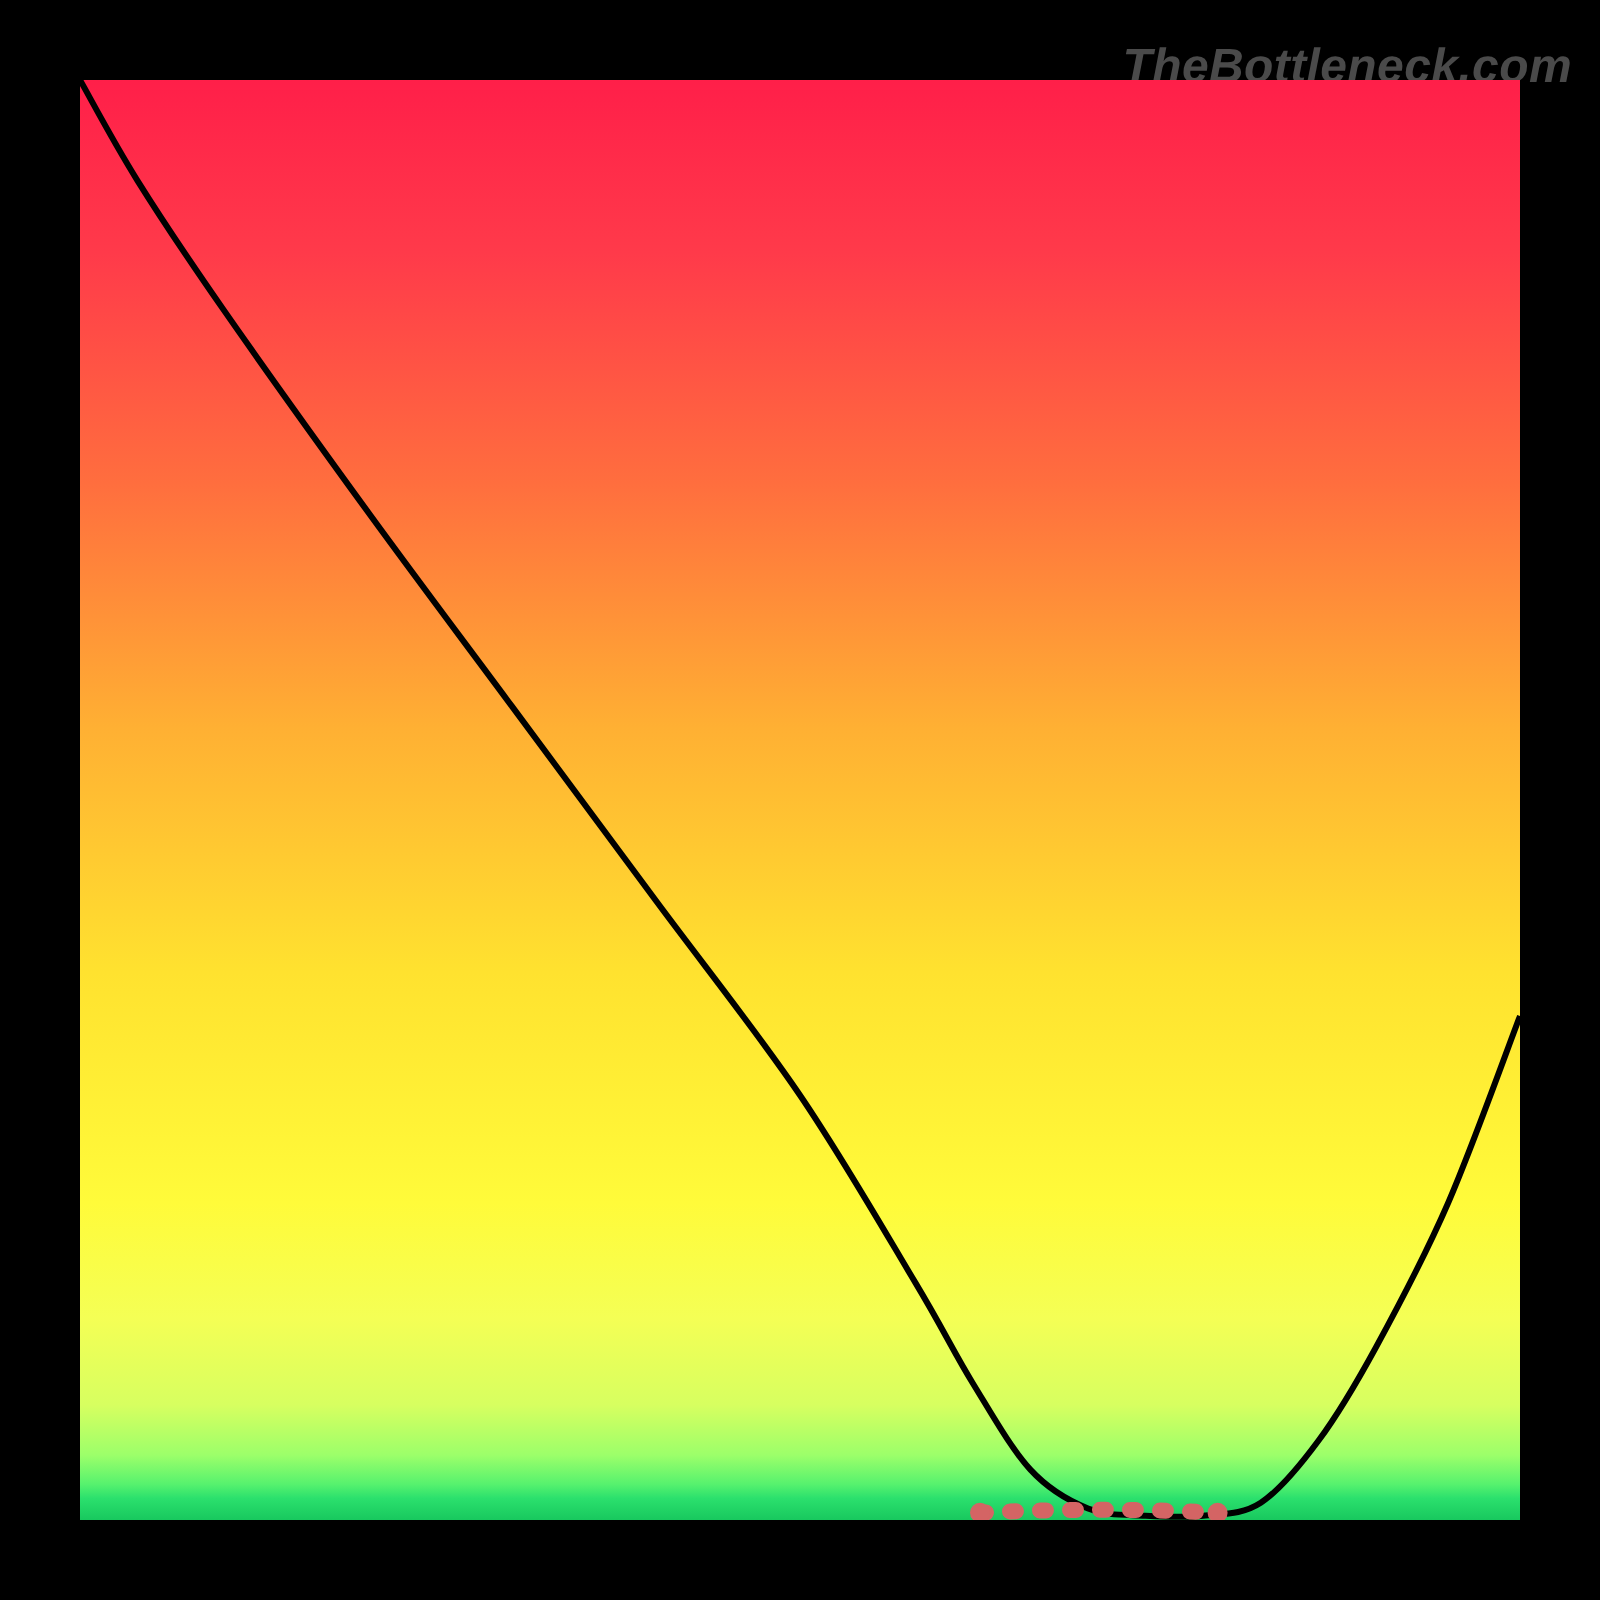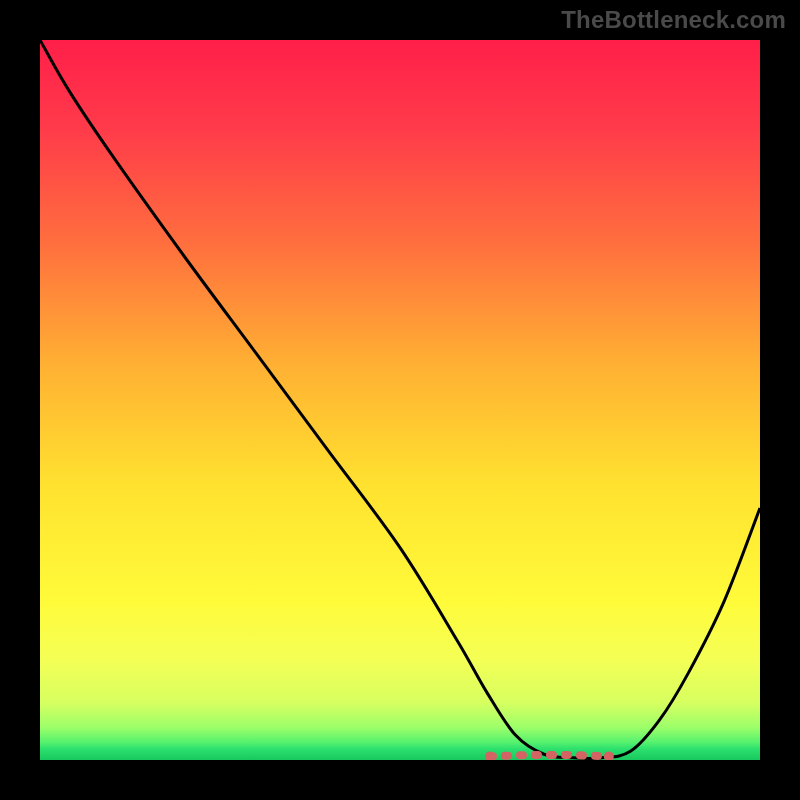--- a/index.html
+++ b/index.html
@@ -29,27 +29,28 @@
   }
   .gradient {
     position: absolute;
     left: 0;
     top: 0;
     width: 100%;
     height: 100%;
   }
   .watermark {
     position: absolute;
-    top: 6px;
+    top: 20px;
     right: 14px;
     color: #4a4a4a;
     font-size: 24px;
     font-weight: 600;
     letter-spacing: 0.2px;
     user-select: none;
+    font-style: italic;
   }
   svg.curve {
     position: absolute;
     left: 0;
     top: 0;
     width: 100%;
     height: 100%;
   }
 </style>
 </head>

